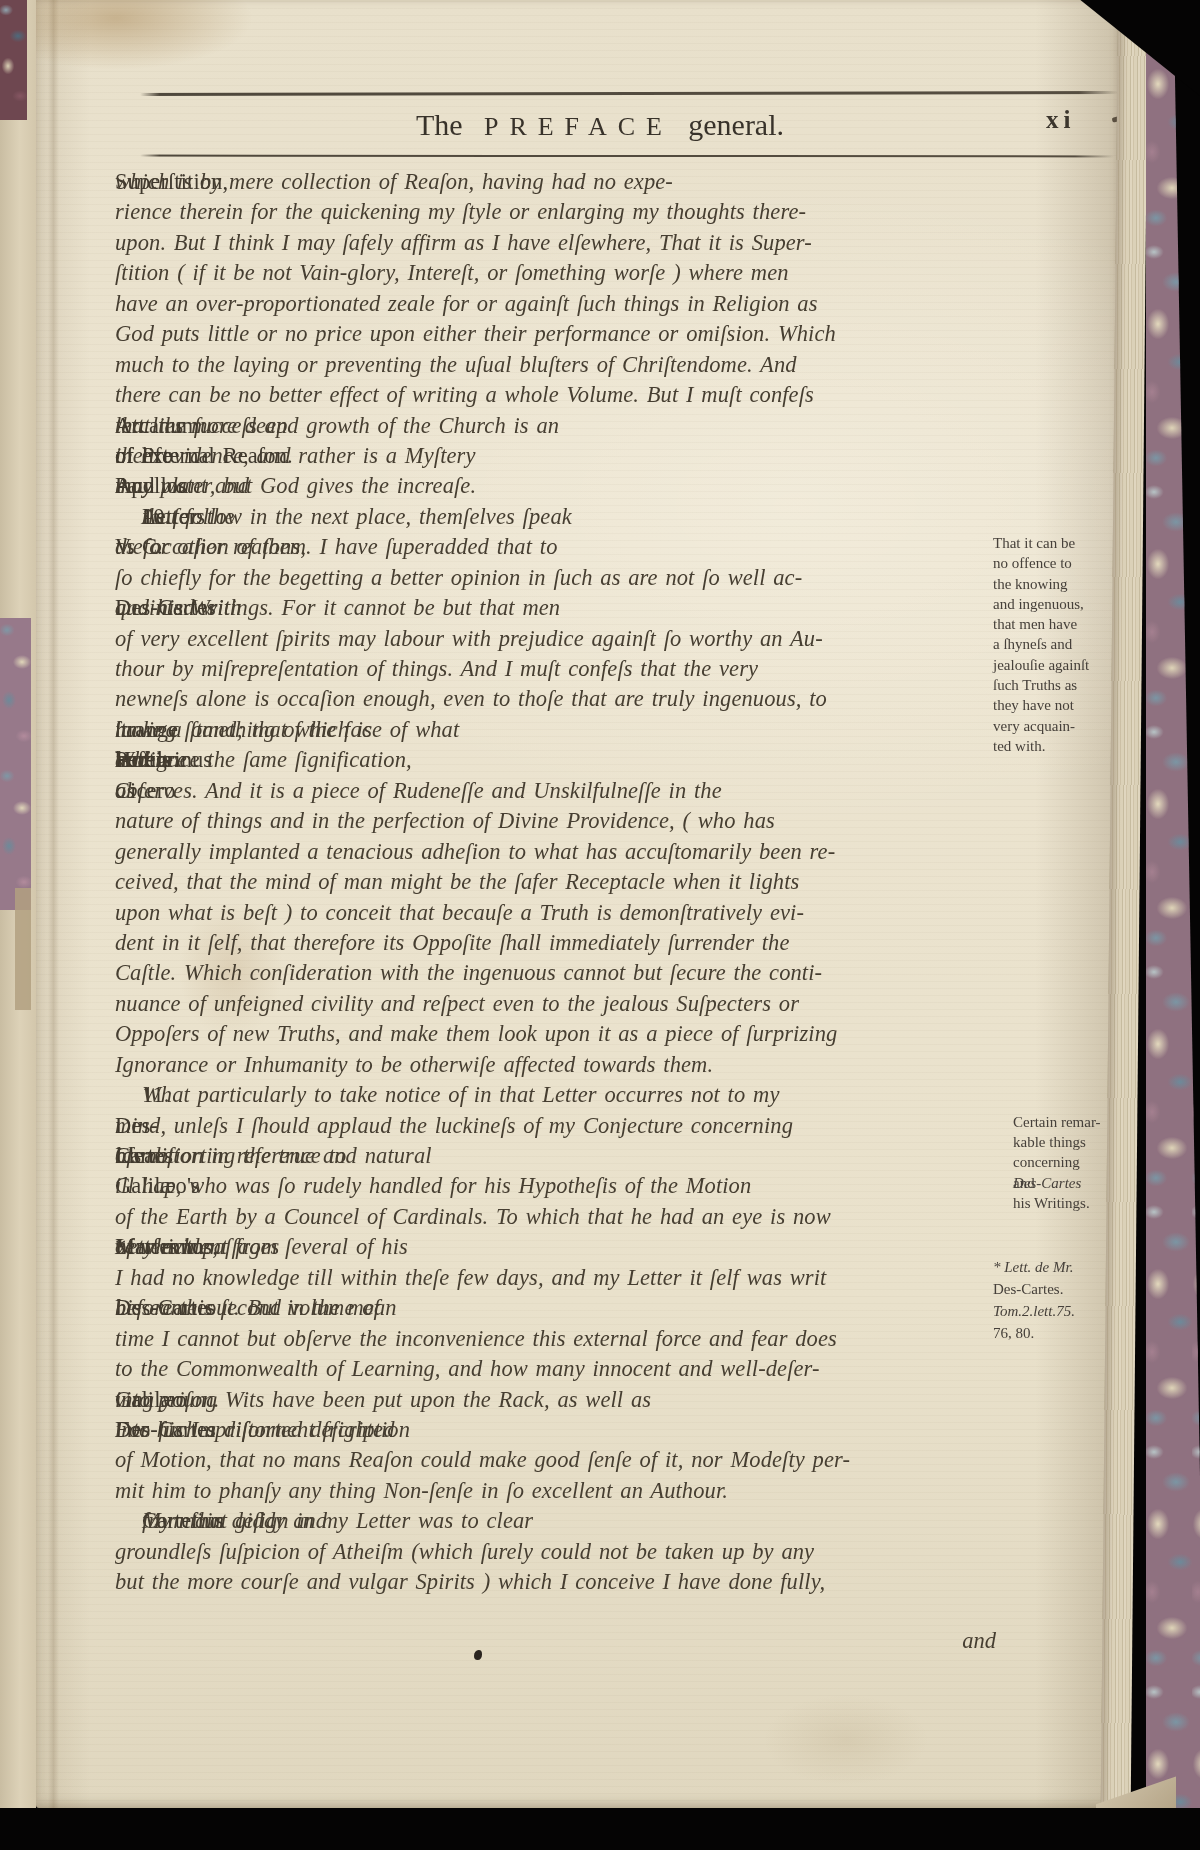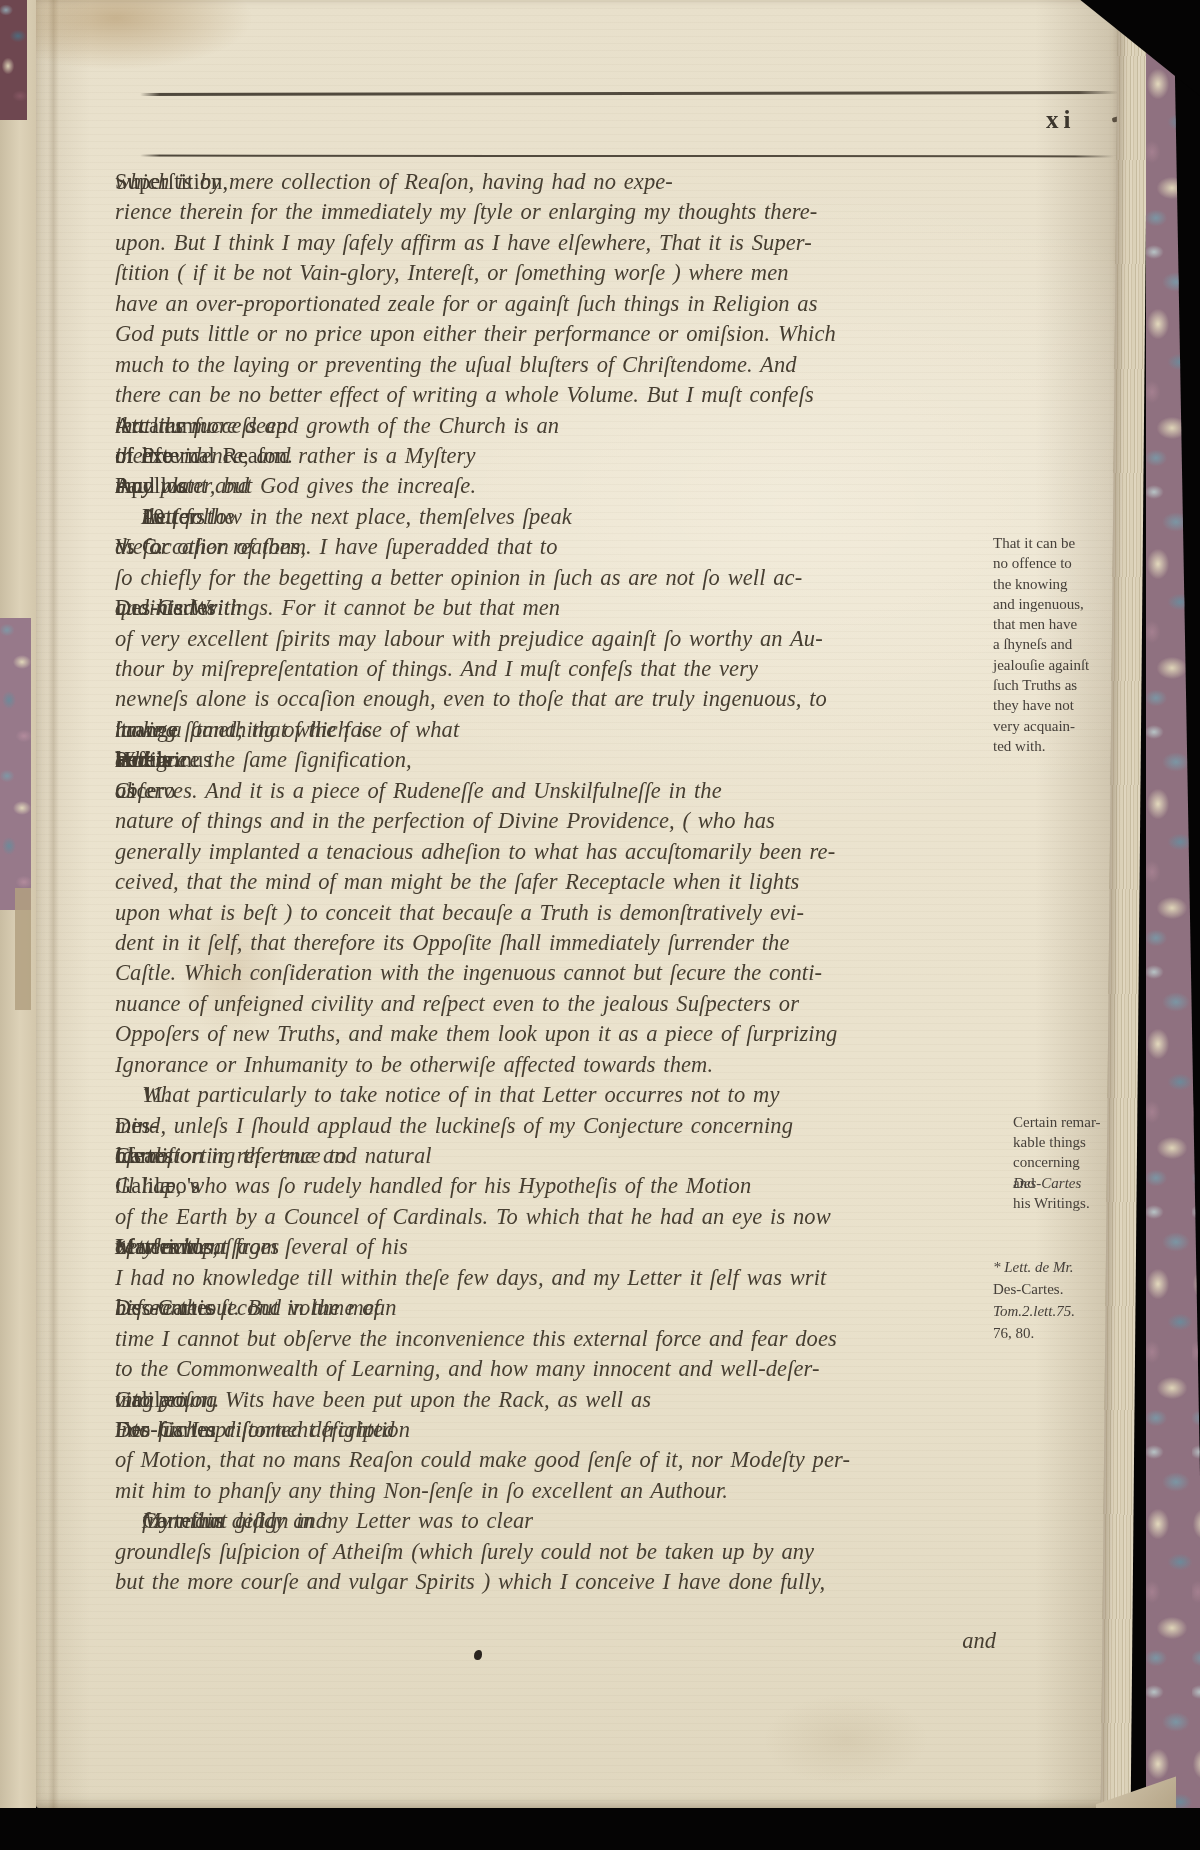--- a/index.html
+++ b/index.html
@@ -112,31 +112,36 @@
   </div>
 
   <div class="page">
     <div class="crease"></div>
     <div class="stain-tl"></div>
     <div class="stain-2"></div>
     <div class="stain-3"></div>
     <div class="speck"></div>
 
     <div class="rule rule-top"></div>
+    <div class="header">
+      <span class="h-the">The</span>
+      <span class="h-word">PREFACE</span>
+      <span class="h-tail">general.</span>
+    </div>
     <div class="pagenum">xi</div>
     <div class="pgmark"></div>
     <div class="rule rule-bottom"></div>
 
     <div class="text-block">
         <div class="line">
           <span class="r">Superſtition, </span>
           <span class="i">which is by mere collection of Reaſon, having had no expe-</span>
         </div>
         <div class="line">
-          <span class="i">rience therein for the immediately my ſtyle or enlarging my thoughts there-</span>
+          <span class="i">rience therein for the quickening my ſtyle or enlarging my thoughts there-</span>
         </div>
         <div class="line">
           <span class="i">upon. But I think I may ſafely affirm as I have elſewhere, That it is Super-</span>
         </div>
         <div class="line">
           <span class="i">ſtition ( if it be not Vain-glory, Intereſt, or ſomething worſe ) where men</span>
         </div>
         <div class="line">
           <span class="i">have an over-proportionated zeale for or againſt ſuch things in Religion as</span>
         </div>

